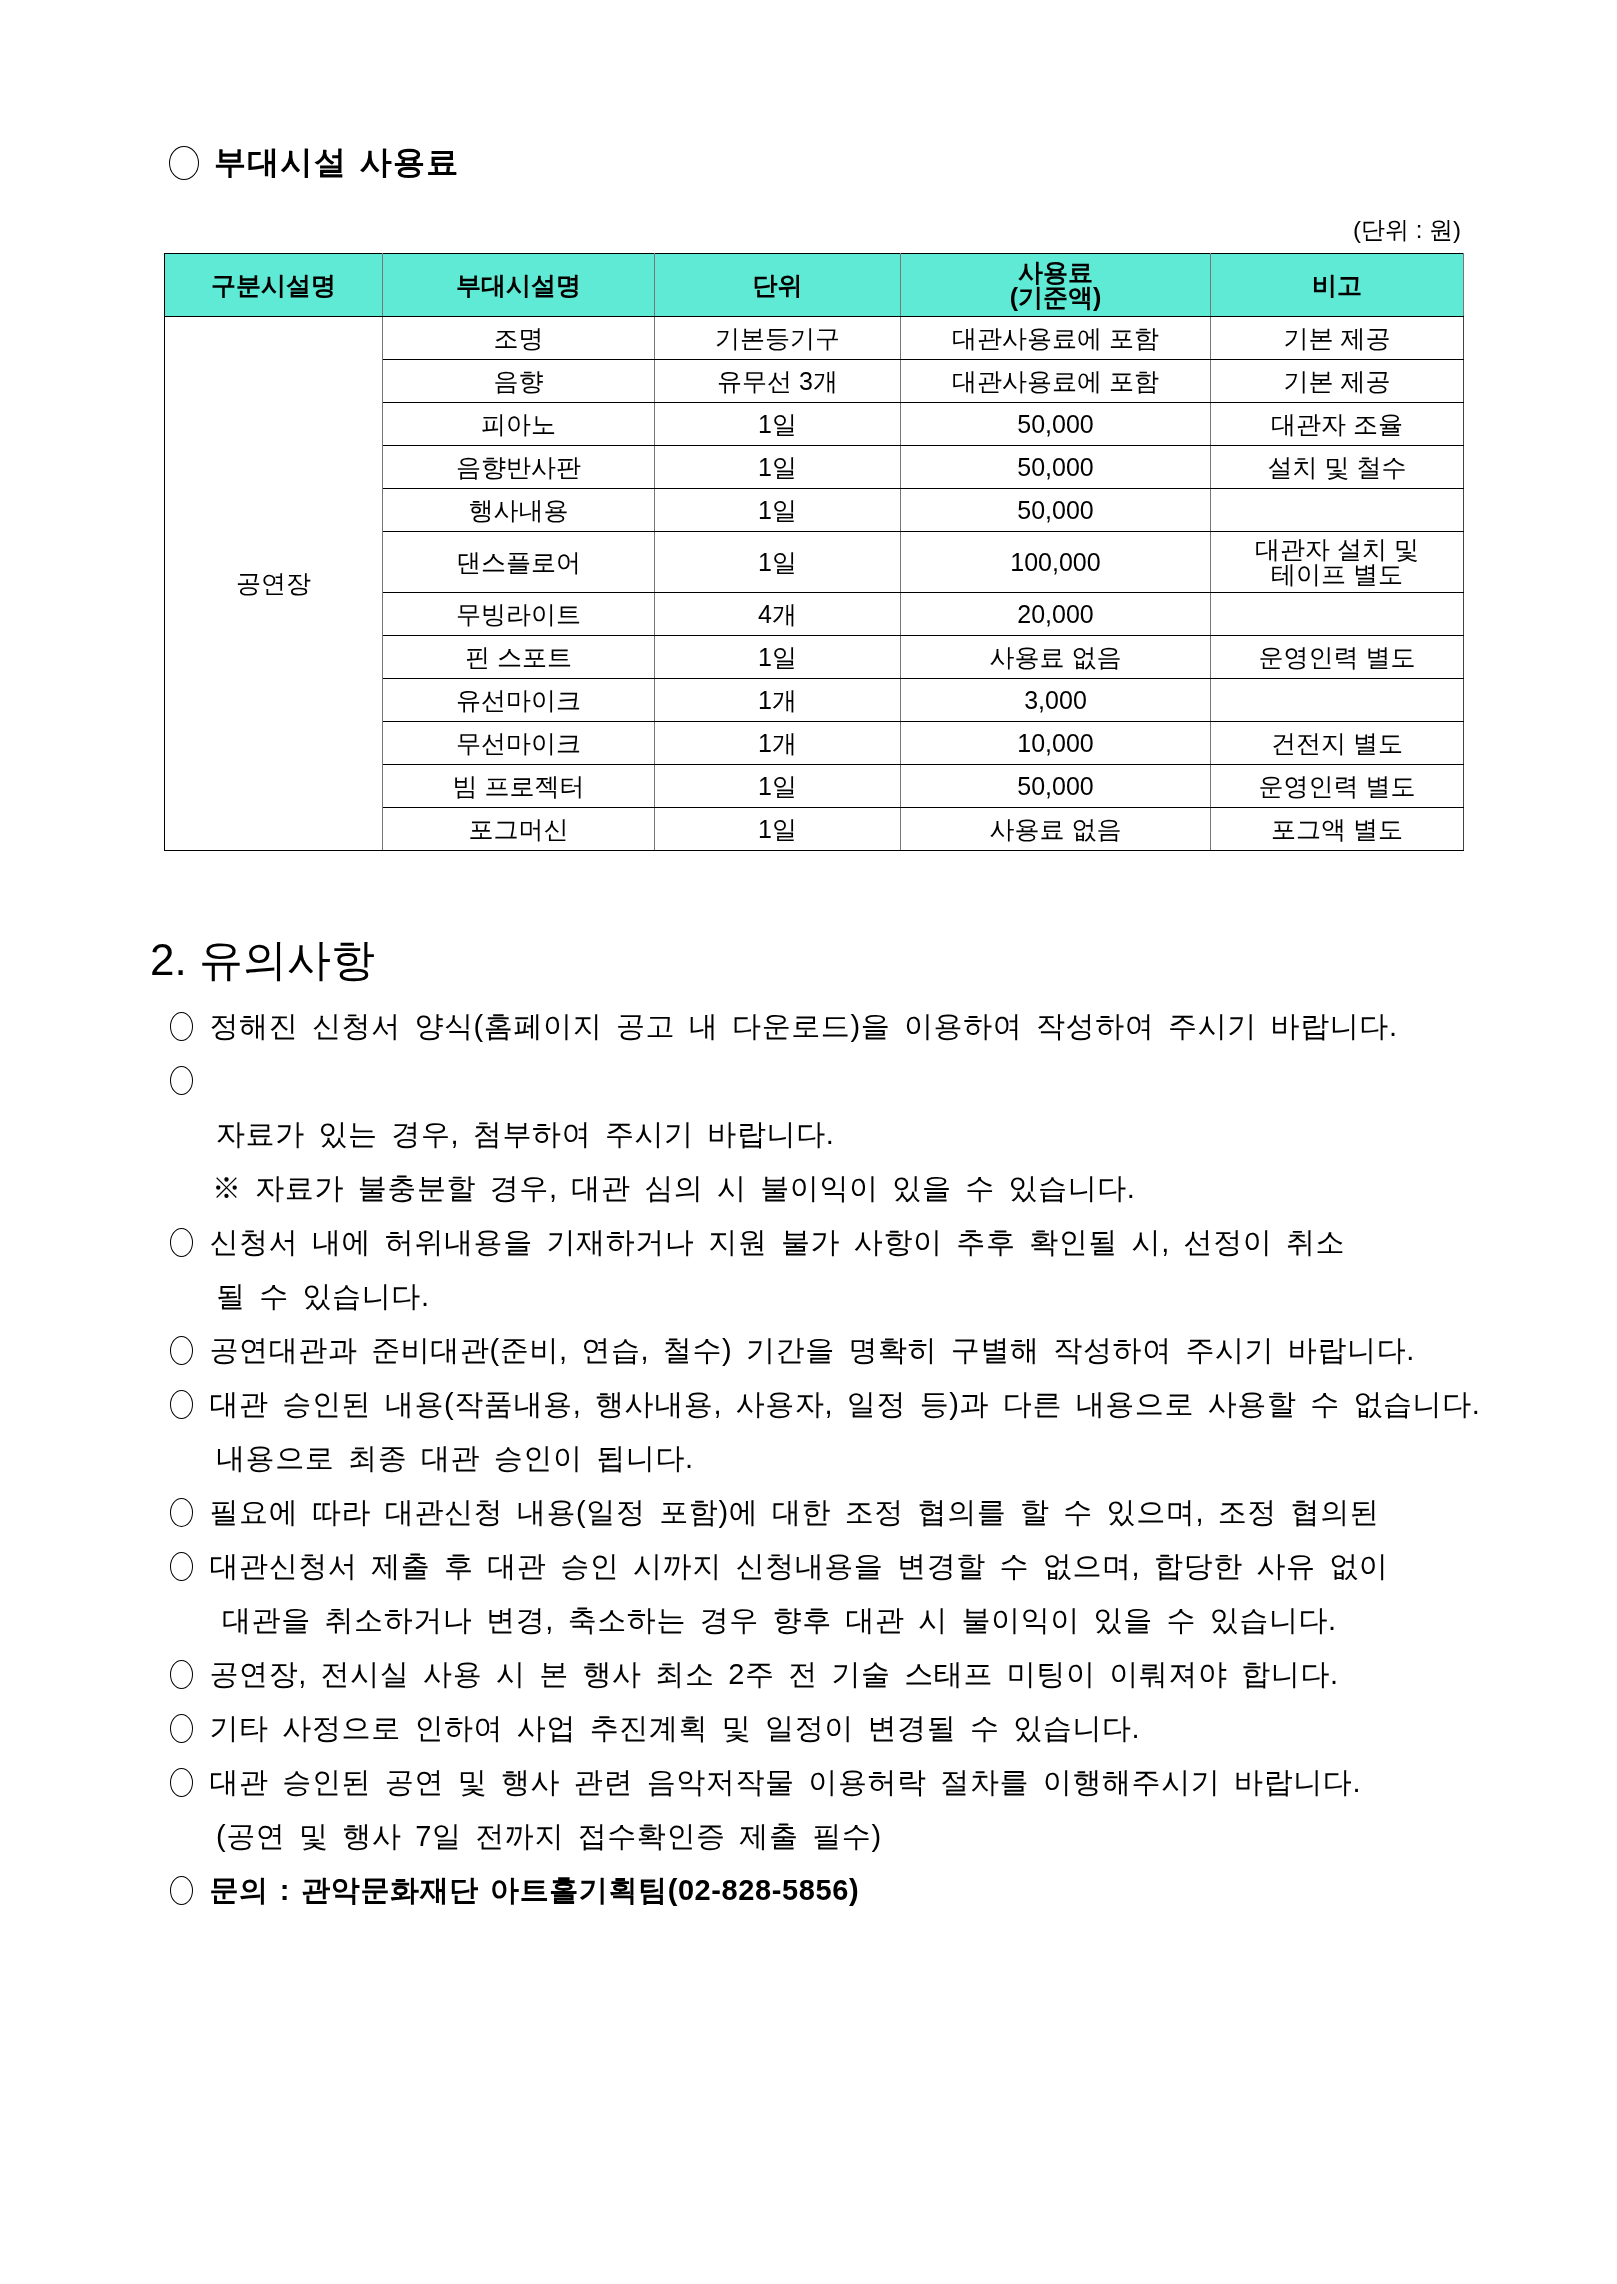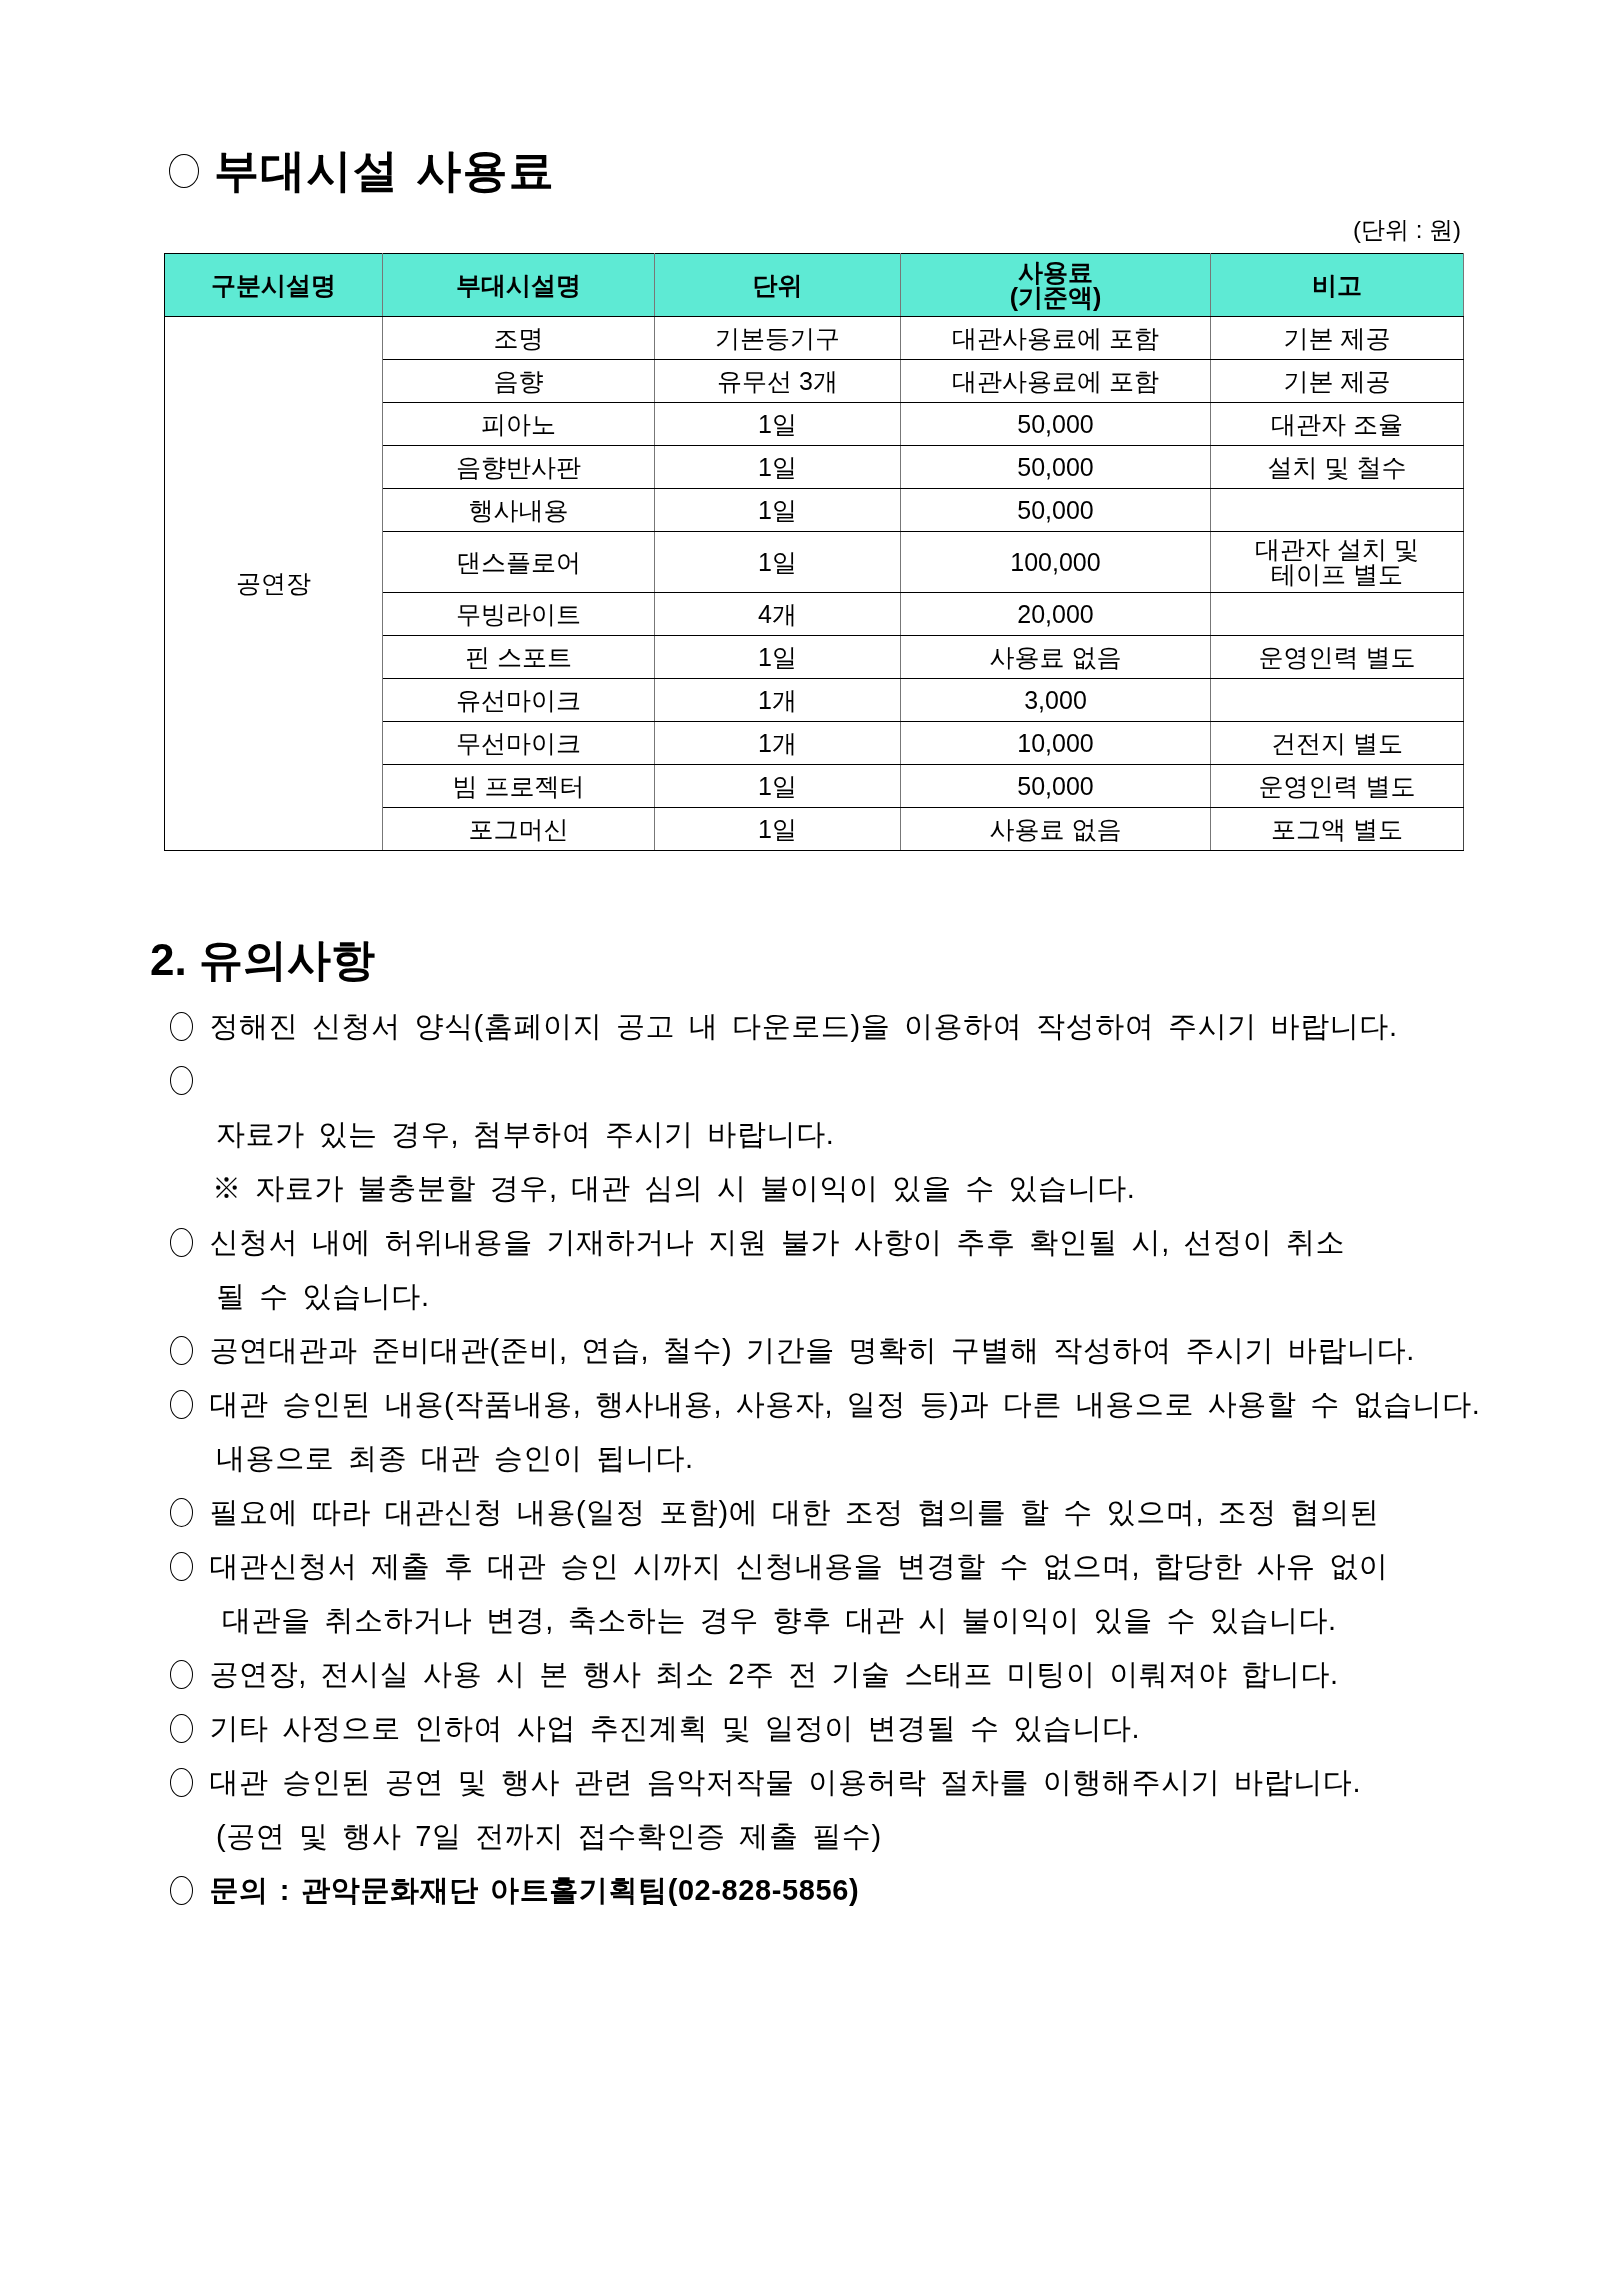--- a/index.html
+++ b/index.html
@@ -2,21 +2,21 @@
 <html style="font-size:10px"><head>
   <meta charset="utf-8">
   <style>
     html, body { margin: 0; padding: 0; background: #ffffff; }
     body {
       width: 1618px; height: 2284px; position: relative; overflow: hidden;
       font-family: "DejaVu Sans", "Liberation Sans", sans-serif; color: #000;
     }
     .sec-title {
       position: absolute; left: 169px; top: 141px;
-      font-size: 45px; font-weight: bold; letter-spacing: 1.3px;
+      font-size: 32px; font-weight: bold; letter-spacing: 1.3px;
       display: flex; align-items: center; gap: 15px;
     }
     .circle-bullet {
       display: inline-block; border: 1.9px solid #000; border-radius: 50%;
       box-sizing: border-box;
     }
     .sec-title .circle-bullet { width: 30px; height: 34px; }
     .unit-note {
       position: absolute; right: 157px; top: 214px;
       font-size: 24px; font-family: "Liberation Sans", sans-serif;
@@ -36,21 +36,21 @@
     table.fees th {
       background: #5eead4; font-weight: bold; height: 62px; font-size: 25px;
       border-left: 1.3px solid #777; border-right: 1.3px solid #777;
     }
     table.fees th:first-child { border-left: 1.3px solid #000; }
     table.fees tr.row td { height: 42px; }
     table.fees tr.row.tall td { height: 60px; margin-top: 8px; }
     .sub { display: block; }
     .h2 {
       position: absolute; left: 150px; top: 931px;
-      font-size: 44px; font-weight: bold;
+      font-size: 44px; font-weight: normal;
       font-family: "Liberation Sans", sans-serif;
     }
     .notes {
       position: absolute; left: 170px; top: 999px; width: 1307px;
       font-family: "Liberation Sans", sans-serif; font-size: 29px;
     }
     .note-line {
       height: 54px; line-height: 54px; white-space: nowrap;
       display: flex; align-items: center;
     }

